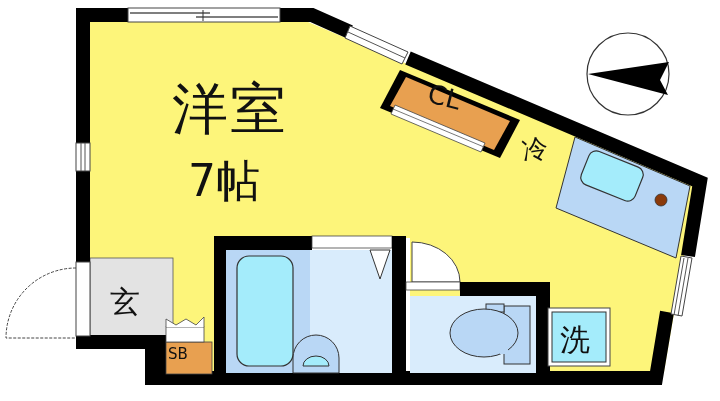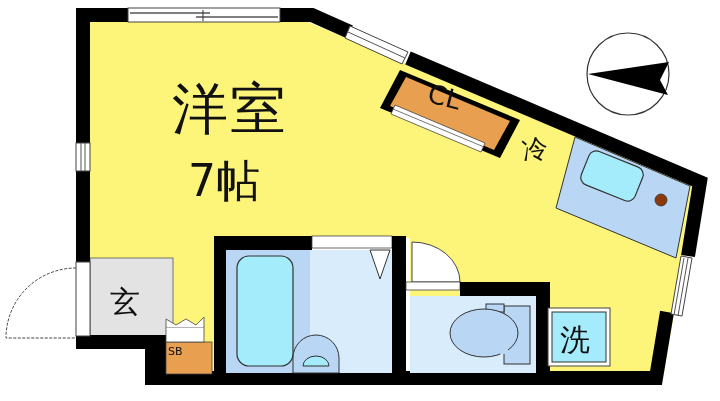--- a/index.html
+++ b/index.html
@@ -4,21 +4,21 @@
 <style>
   html, body { margin:0; padding:0; background:#ffffff; }
   body { width:720px; height:401px; overflow:hidden; position:relative; font-family:"DejaVu Sans", sans-serif; }
   svg { position:absolute; left:0; top:0; }
   .lbl { position:absolute; color:#111; font-family:"DejaVu Sans", sans-serif; white-space:nowrap; }
   .room-name { left:172px; top:72px; font-size:56px; letter-spacing:2px; }
   .room-size { left:188px; top:152px; font-size:44px; }
   .cl { left:428px; top:82px; font-size:26px; transform:rotate(14deg); }
   .fridge { left:522px; top:132px; font-size:26px; transform:rotate(-8deg); }
   .genkan { left:110px; top:282px; font-size:30px; }
-  .sb { left:168px; top:345px; font-size:11px; }
+  .sb { left:168px; top:345px; font-size:15px; }
   .wash { left:560px; top:320px; font-size:30px; }
 </style>
 </head>
 <body>
 
 <svg width="720" height="401" viewBox="0 0 720 401">
 
   <polygon points="90,22 308,22 696,186 664,372 410,372 410,238 214,238 214,372 152,372 152,330 90,330" fill="#fdf57a"></polygon>
 
   <rect x="90" y="258" width="83" height="84" fill="#e3e3e3" stroke="#555" stroke-width="0.8"></rect>

